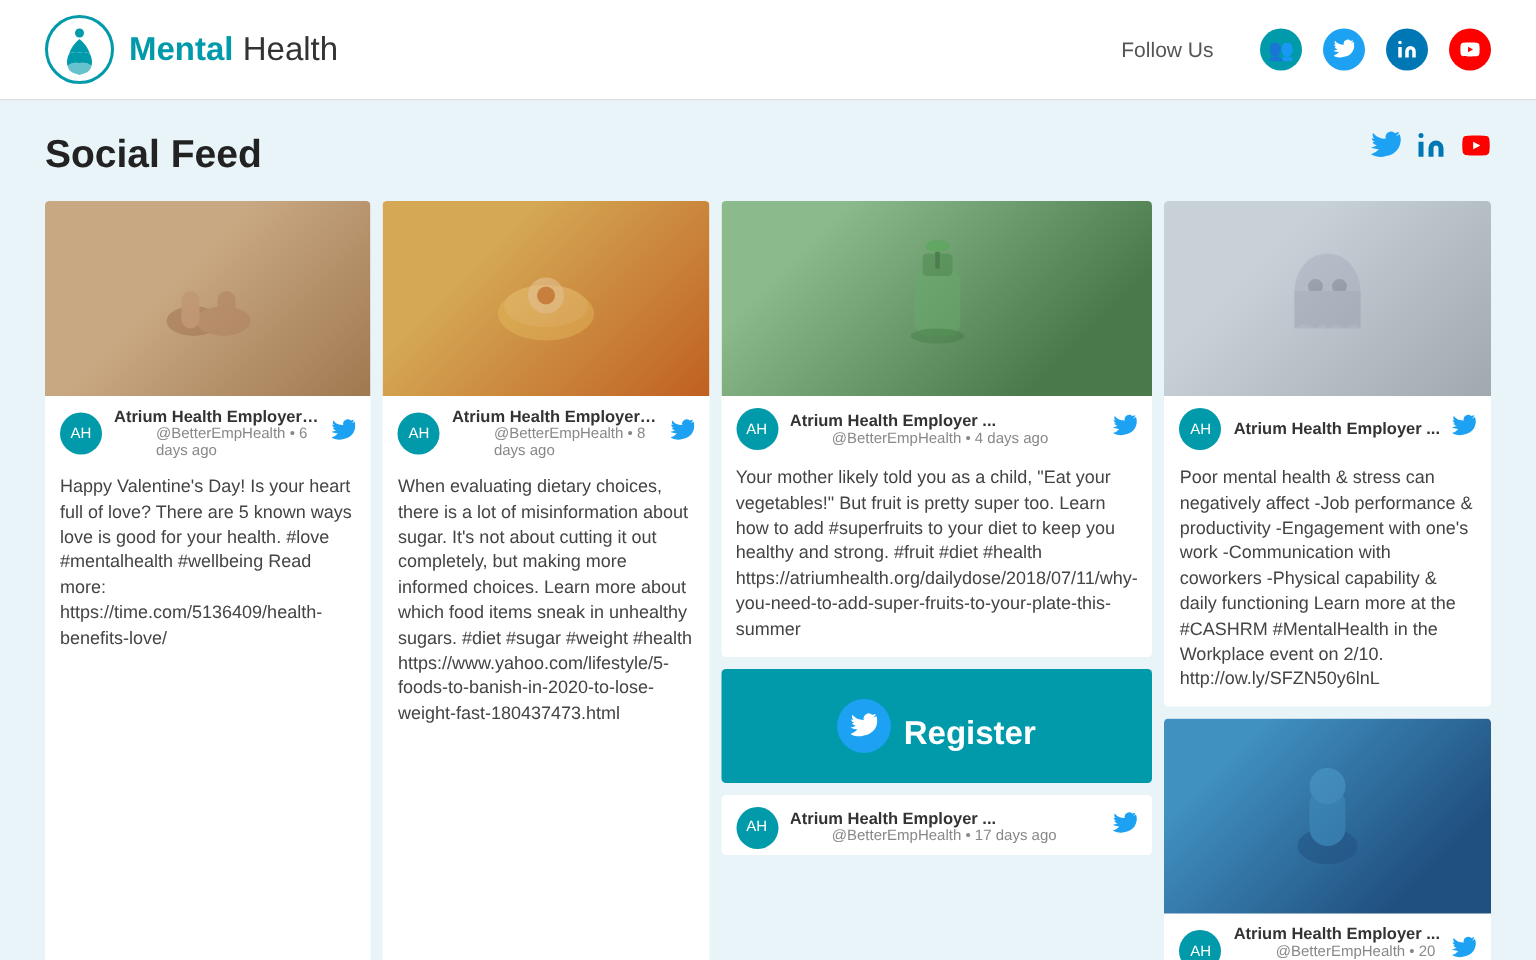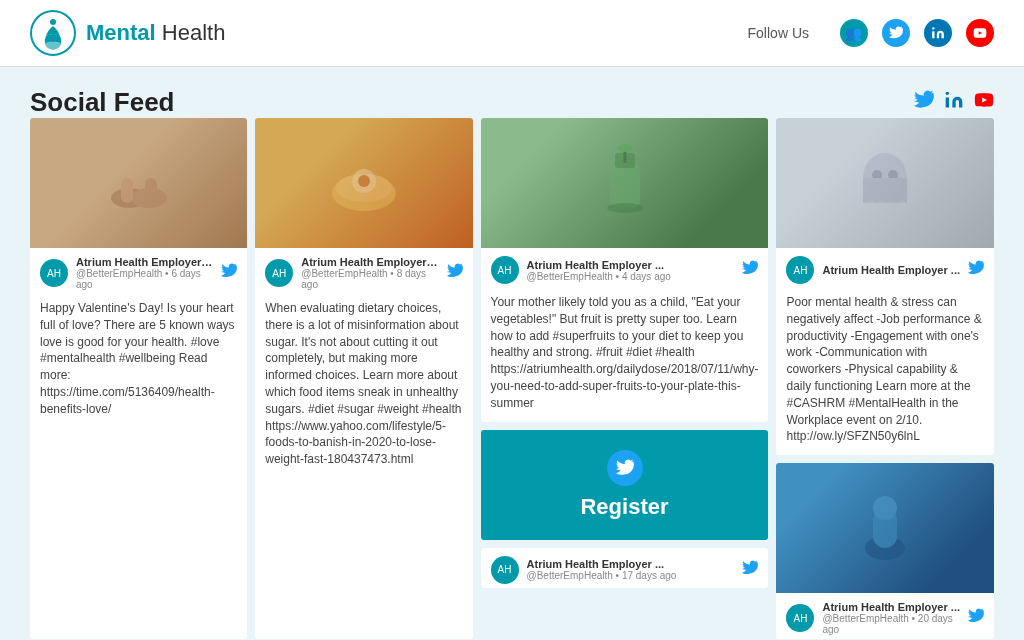--- a/index.html
+++ b/index.html
@@ -55,22 +55,22 @@
     .si-linkedin { background: #0077b5; }
     .si-youtube { background: #ff0000; }
 
     
     .social-feed-section {
       background: #e8f4f8;
       padding: 20px 30px 30px;
     }
     .social-feed-header {
       display: flex;
-      align-items: center;
       justify-content: space-between;
+      margin-bottom: 16px;
     }
     .social-feed-title {
       font-size: 26px;
       font-weight: 700;
       color: #222;
     }
     .feed-social-icons {
       display: flex;
       gap: 10px;
     }
@@ -133,40 +133,41 @@
       font-size: 11px;
       font-weight: 700;
       color: #333;
       white-space: nowrap;
       overflow: hidden;
       text-overflow: ellipsis;
     }
     .card-author-meta {
       font-size: 10px;
       color: #888;
+      margin-left: 28px;
     }
     .card-twitter-icon {
       color: #1da1f2;
       font-size: 16px;
       flex-shrink: 0;
     }
     .card-body {
       padding: 6px 10px 10px;
       font-size: 12px;
       color: #444;
       line-height: 1.4;
       flex: 1;
     }
     
     .register-card {
       background: #009aaa;
       border-radius: 3px;
       display: flex;
-      flex-direction: column;
-      align-items: center;
+      flex-direction: row;
+      align-items: flex-end;
       justify-content: center;
       padding: 20px;
       gap: 8px;
     }
     .register-twitter-icon {
       width: 36px;
       height: 36px;
       background: #1da1f2;
       border-radius: 50%;
       display: flex;

